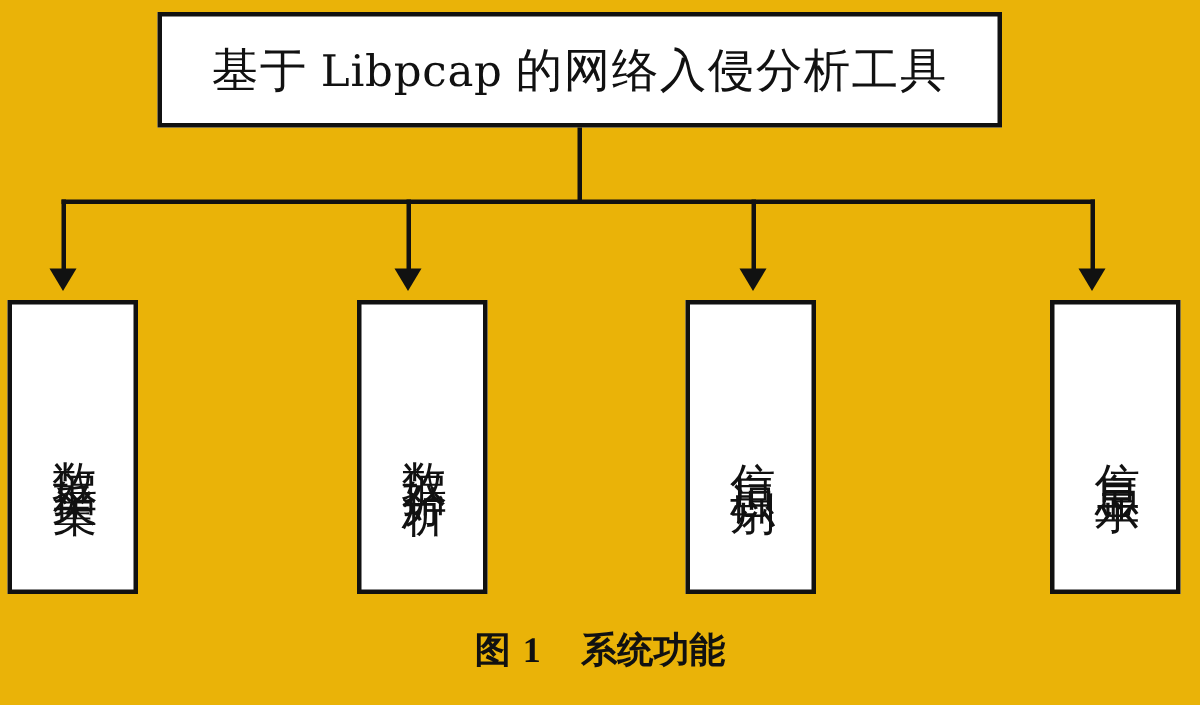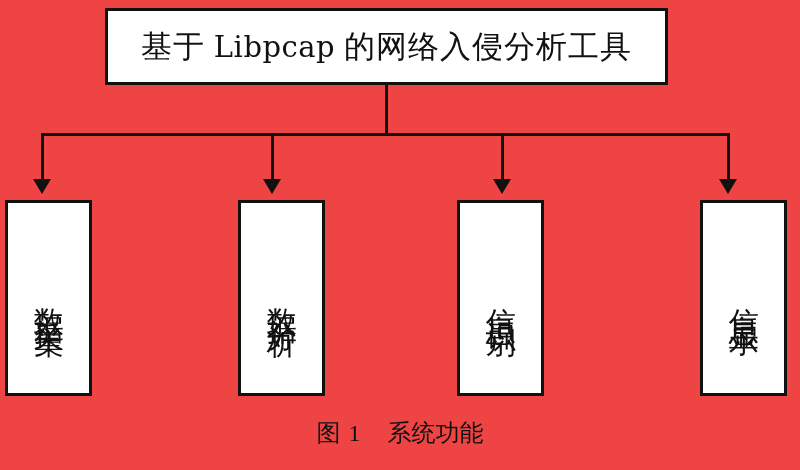--- a/index.html
+++ b/index.html
@@ -4,21 +4,21 @@
 <style>
   html, body {
     margin: 0;
     padding: 0;
     background: #ffffff;
   }
   #page {
     position: relative;
     width: 800px;
     height: 470px;
-    background: #ef4444;
+    background: #eab308;
     overflow: hidden;
     font-family: "Liberation Serif", "DejaVu Serif", serif;
   }
 
   
   .root-box {
     position: absolute;
     left: 105px;
     top: 8px;
     width: 563px;
@@ -86,21 +86,21 @@
   }
 
   
   .caption {
     position: absolute;
     left: 0;
     top: 417px;
     width: 800px;
     text-align: center;
     font-size: 24px;
-    font-weight: normal;
+    font-weight: bold;
     color: #111111;
     font-family: "Liberation Serif", "DejaVu Serif", serif;
   }
   .caption .cap-num { letter-spacing: 1px; }
   .caption .cap-gap { display: inline-block; width: 26px; }
 </style>
 </head>
 <body>
 
 <div id="page">

